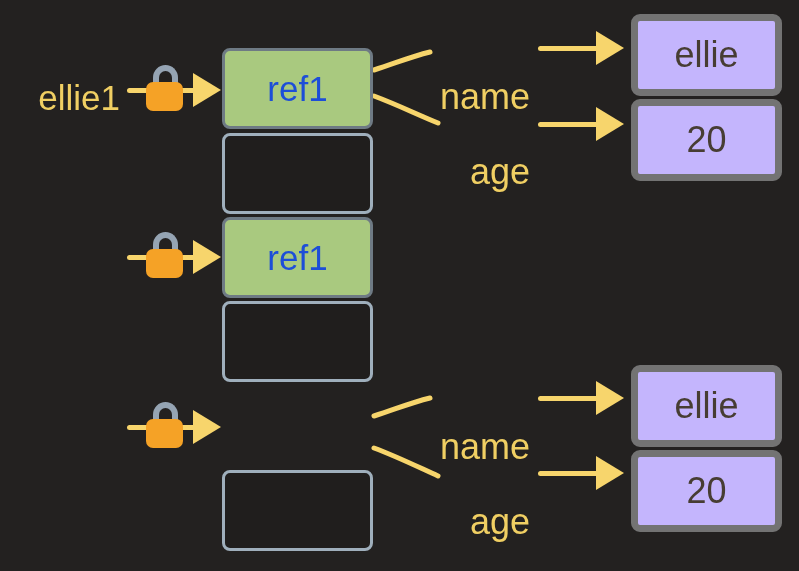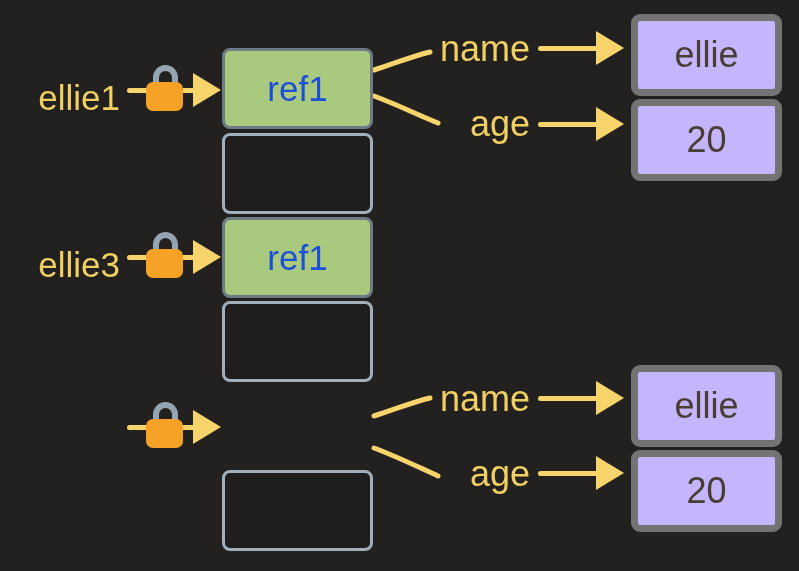--- a/index.html
+++ b/index.html
@@ -33,20 +33,21 @@
     position: absolute;
     left: 406px;
     width: 124px;
     height: 44px;
     display: flex;
     align-items: center;
     justify-content: flex-end;
     font-size: 36px;
     color: #f0cf63;
     z-index: 3;
+    margin-top: 48px;
   }
   
   .cell {
     position: absolute;
     left: 222px;
     width: 151px;
     height: 81px;
     box-sizing: border-box;
     border-radius: 8px;
     display: flex;
@@ -132,21 +133,20 @@
     top: 0;
     z-index: 1;
   }
 </style>
 </head>
 <body>
 
 <div class="stage">
 
   <div class="var-label" style="top:68px">ellie1</div>
-  <div class="var-label" style="top:235px">ellie3</div>
 
   <div class="h-line" style="left:127px; top:88px;  width:68px"></div>
   <div class="arrow-head" style="left:193px; top:73px"></div>
 
   <div class="h-line" style="left:127px; top:255px; width:68px"></div>
   <div class="arrow-head" style="left:193px; top:240px"></div>
 
   <div class="h-line" style="left:127px; top:425px; width:68px"></div>
   <div class="arrow-head" style="left:193px; top:410px"></div>
 

